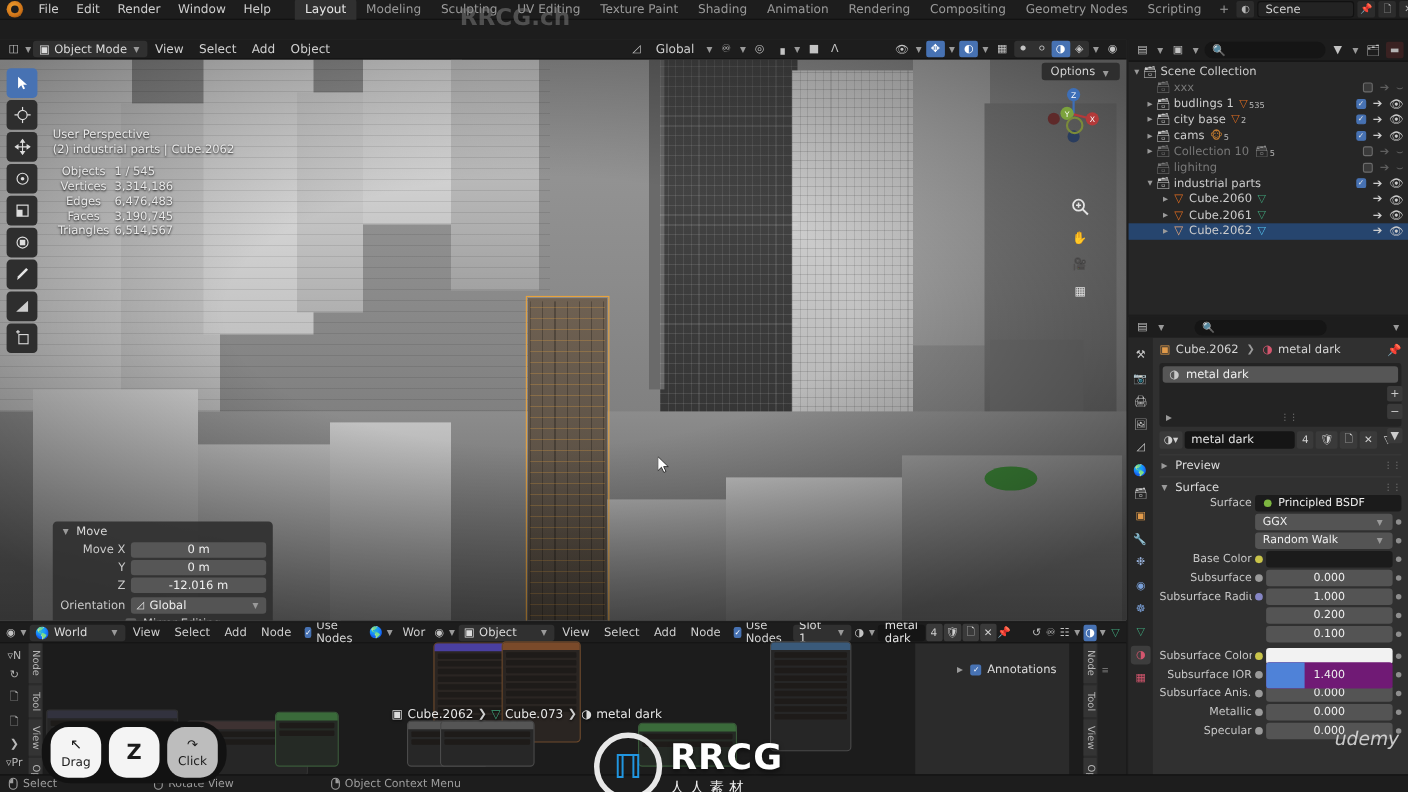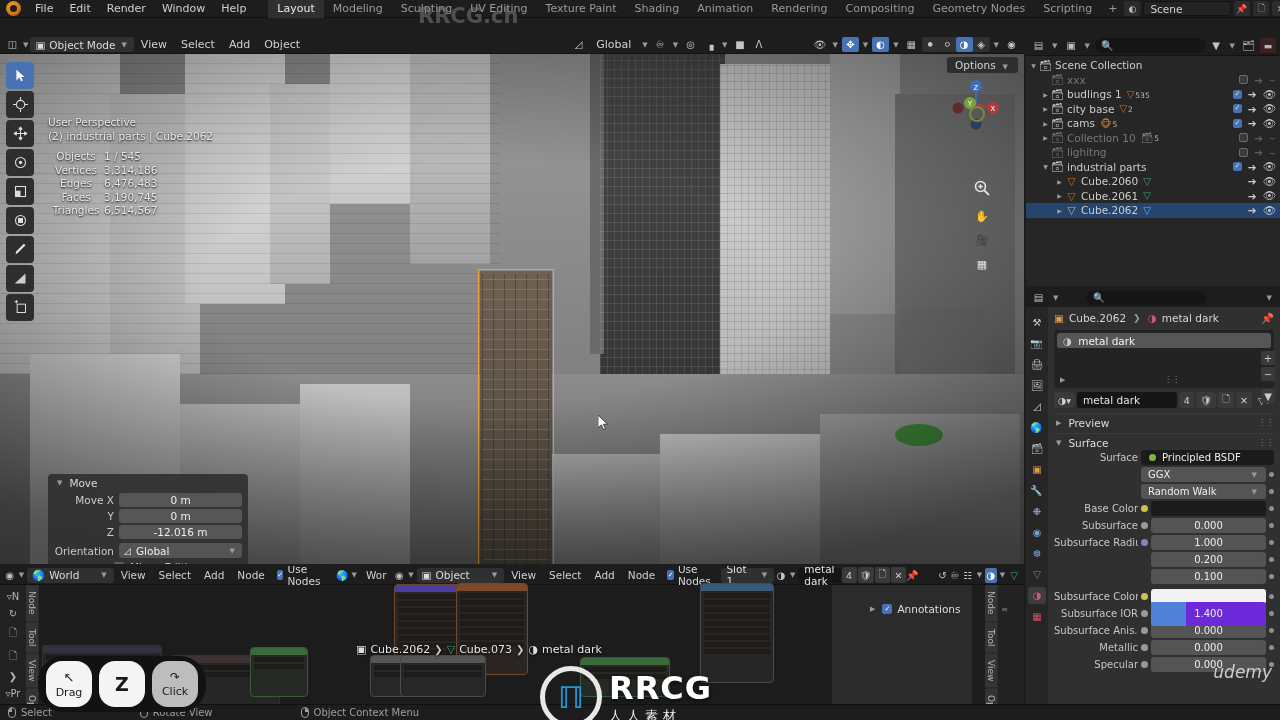--- a/index.html
+++ b/index.html
@@ -158,21 +158,21 @@
   .plab { width:84px; text-align:right; font-size:10px; color:#c6c6c6;
      white-space:nowrap; overflow:hidden;}
   .dot { width:7px; height:7px; border-radius:50%; background:#777; flex:0 0 auto;}
   .dot.green{background:#7db640;} .dot.yellow{background:#c9c44a;}
   .dot.purple{background:#8585c4;} .dot.grey{background:#9a9a9a;}
   .pval { flex:1; background:#545454; border-radius:3px; height:15px; display:flex;
      align-items:center; justify-content:center; font-size:10px; color:#eee;}
   .pval.dark { background:#1b1b1b; justify-content:flex-start; padding-left:8px; gap:6px;}
   .pval.white { background:#f2f2f2; }
   .pval.sel { background:#545454; justify-content:space-between; padding:0 7px;}
-  .pval.ior { background:#6d28d9; padding:12px; overflow:hidden; position:relative;
+  .pval.ior { background:#701a75; padding:12px; overflow:hidden; position:relative;
      justify-content:center;}
   .ior-fill { position:absolute; left:0; top:0; bottom:0; width:30%; background:#4f82d8; }
   .enddot { width:5px; height:5px; border-radius:50%; background:#8e8e8e; flex:0 0 auto;}
 
   
   .shader { position:absolute; left:0; top:530px; width:1024px; height:174px;
      background:#1c1c1c; overflow:hidden;}
   .sh-header { height:19px; background:#1d1d1d; display:flex; align-items:center;
      padding:0 4px; gap:1px; border-bottom:1px solid #111;}
   .sh-item { padding:2px 6px; font-size:10.5px; color:#cfcfcf; white-space:nowrap;}

